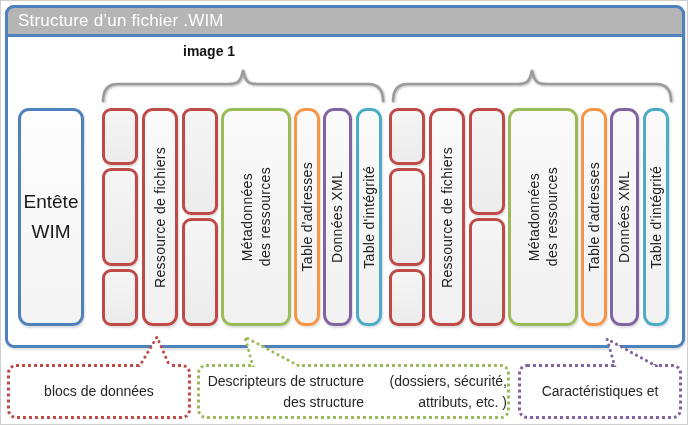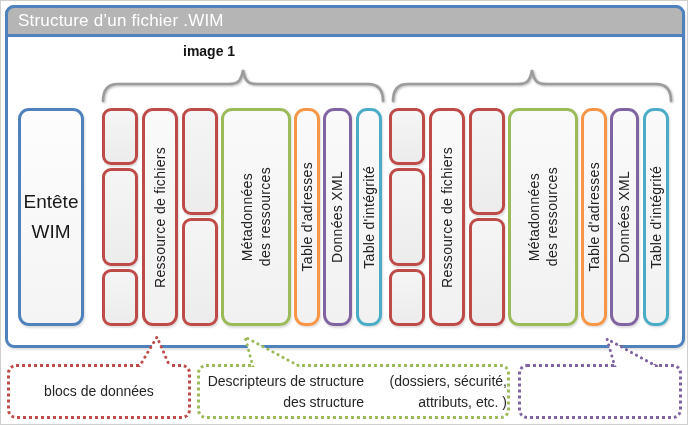--- a/index.html
+++ b/index.html
@@ -184,20 +184,21 @@
   </div>
 
   <div class="callout co-red">
     <span>blocs de données</span>
   </div>
   <div class="callout co-green">
     <span>Descripteurs de structure des structure</span>
     <span>(dossiers, sécurité, attributs, etc. )</span>
   </div>
   <div class="callout co-purple">
+    <span>Caractéristiques et</span>
   </div>
 
   <svg class="tail" style="left:130px; top:333px;" width="46" height="33" viewBox="0 0 46 33">
     <path d="M 8,33 L 26,3 L 39,33" fill="#ffffff" stroke="#BE4B48" stroke-width="3" stroke-dasharray="0.1 5.6" stroke-linecap="round"></path>
   </svg>
   <svg class="tail" style="left:238px; top:333px;" width="68" height="33" viewBox="0 0 68 33">
     <path d="M 14,33 L 6,3 L 62,33" fill="#ffffff" stroke="#9BBB59" stroke-width="3" stroke-dasharray="0.1 5.6" stroke-linecap="round"></path>
   </svg>
   <svg class="tail" style="left:600px; top:335px;" width="64" height="31" viewBox="0 0 64 31">
     <path d="M 14,31 L 6,3 L 57,31" fill="#ffffff" stroke="#8064A2" stroke-width="3" stroke-dasharray="0.1 5.6" stroke-linecap="round"></path>

